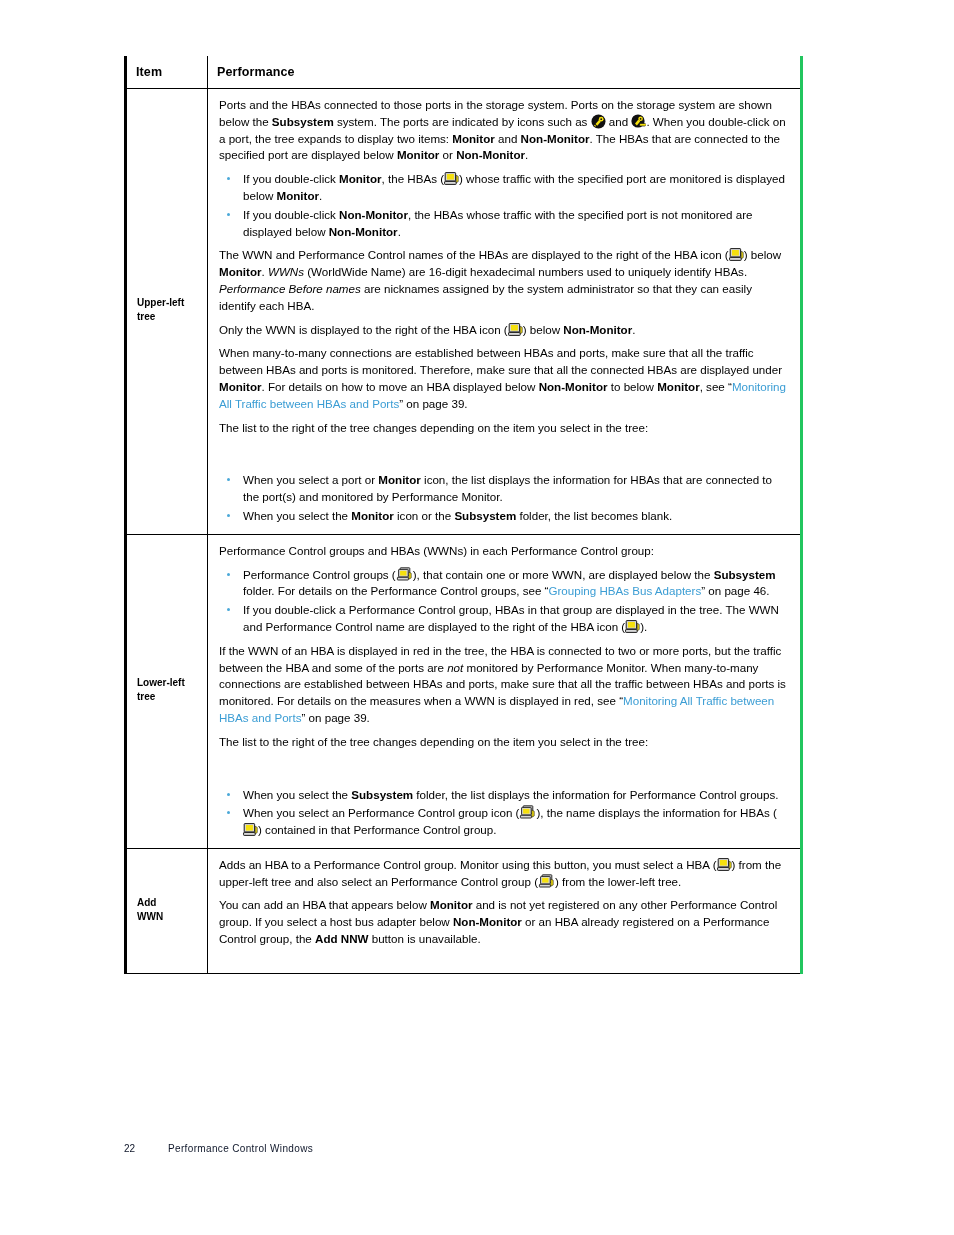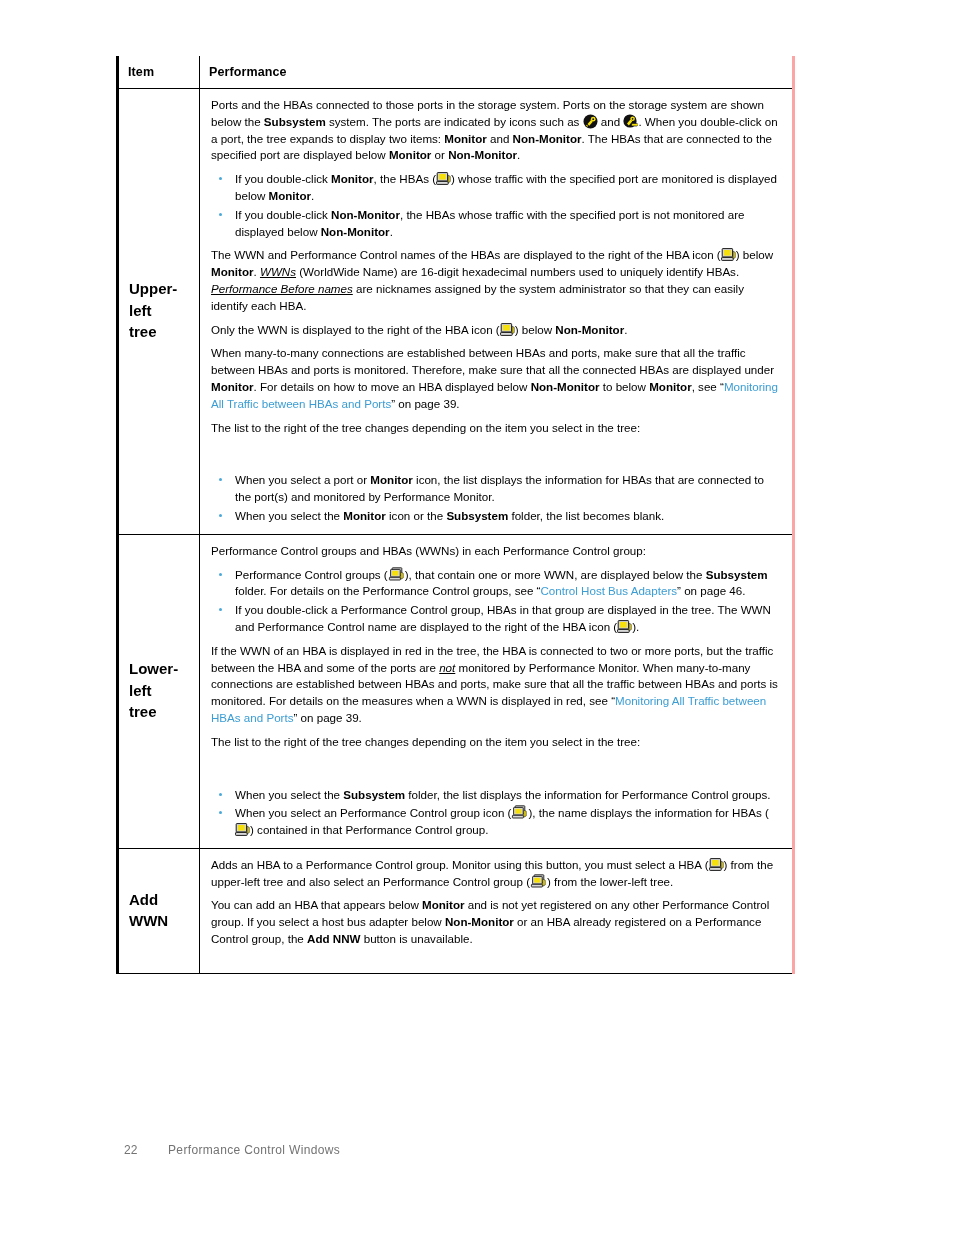--- a/index.html
+++ b/index.html
@@ -19,27 +19,27 @@
   .page {
     position: absolute;
     left: 0; top: 0;
     width: 954px;
     height: 1235px;
   }
 
   
   .doc-table {
     position: absolute;
-    left: 116px;
+    left: 124px;
     top: 56px;
     width: 676px;
     border-collapse: collapse;
     table-layout: fixed;
     border-left: 3px solid #000;
-    border-right: 3px solid #fca5a5;
+    border-right: 3px solid #22c55e;
   }
   .doc-table col.col-item { width: 82px; }
   .doc-table col.col-desc { width: 594px; }
 
   .doc-table td, .doc-table th {
     border-top: 1px solid #000;
     border-bottom: 1px solid #000;
     border-left: 1px solid #000;
     border-right: 1px solid #000;
     vertical-align: top;
@@ -48,21 +48,21 @@
   }
   .doc-table tr.hdr th {
     border-top: none;
     font-size: 12.5px;
     font-weight: bold;
     padding-top: 9px;
     padding-bottom: 9px;
     letter-spacing: 0.1px;
   }
   .doc-table td.item-cell {
-    font-size: 15px;
+    font-size: 10px;
     font-weight: bold;
     line-height: 1.42;
     vertical-align: middle;
     padding-left: 10px;
     padding-right: 20px;
   }
   .doc-table td.desc-cell {
     font-size: 11.6px;
     line-height: 1.45;
     padding-left: 11px;
@@ -95,21 +95,21 @@
     position: absolute;
     left: 8px;
     top: 6px;
     width: 3px;
     height: 3px;
     background: #4aa8d8;
     border-radius: 50%;
   }
 
   b, strong { font-weight: bold; }
-  i, em { font-style: italic; text-decoration: underline; }
+  i, em { font-style: italic; }
   .lnk {
     color: #3b9dd4;
     text-decoration: none;
   }
 
   
   .icn {
     display: inline-block;
     vertical-align: -4px;
     position: relative;
@@ -134,22 +134,22 @@
     width: 17px; height: 15px;
     vertical-align: -3px;
   }
   .icn-group svg { display:block; }
 
   
   .footer {
     position: absolute;
     left: 124px;
     top: 1143px;
-    font-size: 12px;
-    color: #737373;
+    font-size: 10px;
+    color: #0f172a;
   }
   .footer .pg-num {
     display: inline-block;
     width: 44px;
   }
   .footer .pg-title {
     letter-spacing: 0.35px;
   }
 </style>
 </head>
@@ -236,21 +236,21 @@
 
         <p class="para">Performance Control groups and HBAs (WWNs) in each Performance Control group:</p>
 
         <ul class="bul">
           <li><span>Performance Control groups (</span><span class="icn icn-group"><svg viewBox="0 0 17 15" width="17" height="15">
                     <rect x="4.2" y="0.8" width="9.6" height="7.6" rx="0.6" fill="#cfcfcf" stroke="#1a1a1a" stroke-width="0.9"></rect>
                     <rect x="2.6" y="2.4" width="9.6" height="7.6" rx="0.6" fill="#d8d8d8" stroke="#1a1a1a" stroke-width="0.9"></rect>
                     <rect x="4.1" y="3.8" width="6.4" height="4.8" fill="#f5e00d"></rect>
                     <rect x="1.4" y="10.3" width="11" height="2.7" rx="0.5" fill="#d8d8d8" stroke="#1a1a1a" stroke-width="0.9"></rect>
                     <path d="M12.8 5 l2.4 1.3 v4.6 l-2.4 1.3 z" fill="#f5e00d" stroke="#1a1a1a" stroke-width="0.6"></path>
-                  </svg></span><span>), that contain one or more WWN, are displayed below the </span><b>Subsystem</b><span> folder. For details on the Performance Control groups, see “</span><a class="lnk" href="#">Control Host Bus Adapters</a><span>” on page 46.</span></li>
+                  </svg></span><span>), that contain one or more WWN, are displayed below the </span><b>Subsystem</b><span> folder. For details on the Performance Control groups, see “</span><a class="lnk" href="#">Grouping HBAs Bus Adapters</a><span>” on page 46.</span></li>
           <li><span>If you double-click a Performance Control group, HBAs in that group are displayed in the tree. The WWN and Performance Control name are displayed to the right of the HBA icon (</span><span class="icn icn-hba"><svg viewBox="0 0 15 15" width="15" height="15">
                     <rect x="1.2" y="1.6" width="10.4" height="8.4" rx="0.6" fill="#d8d8d8" stroke="#1a1a1a" stroke-width="1"></rect>
                     <rect x="2.9" y="3" width="7" height="5.6" fill="#f5e00d"></rect>
                     <rect x="0.6" y="10.4" width="11.6" height="3" rx="0.6" fill="#d8d8d8" stroke="#1a1a1a" stroke-width="1"></rect>
                     <path d="M12.2 4.2 l2 1.2 v5.2 l-2 1.2 z" fill="#f5e00d" stroke="#1a1a1a" stroke-width="0.6"></path>
                   </svg></span><span>).</span></li>
         </ul>
 
         <p class="para"><span>If the WWN of an HBA is displayed in red in the tree, the HBA is connected to two or more ports, but the traffic between the HBA and some of the ports are </span><i>not</i><span> monitored by Performance Monitor. When many-to-many connections are established between HBAs and ports, make sure that all the traffic between HBAs and ports is monitored. For details on the measures when a WWN is displayed in red, see “</span><a class="lnk" href="#">Monitoring All Traffic between HBAs and Ports</a><span>” on page 39.</span></p>
 

